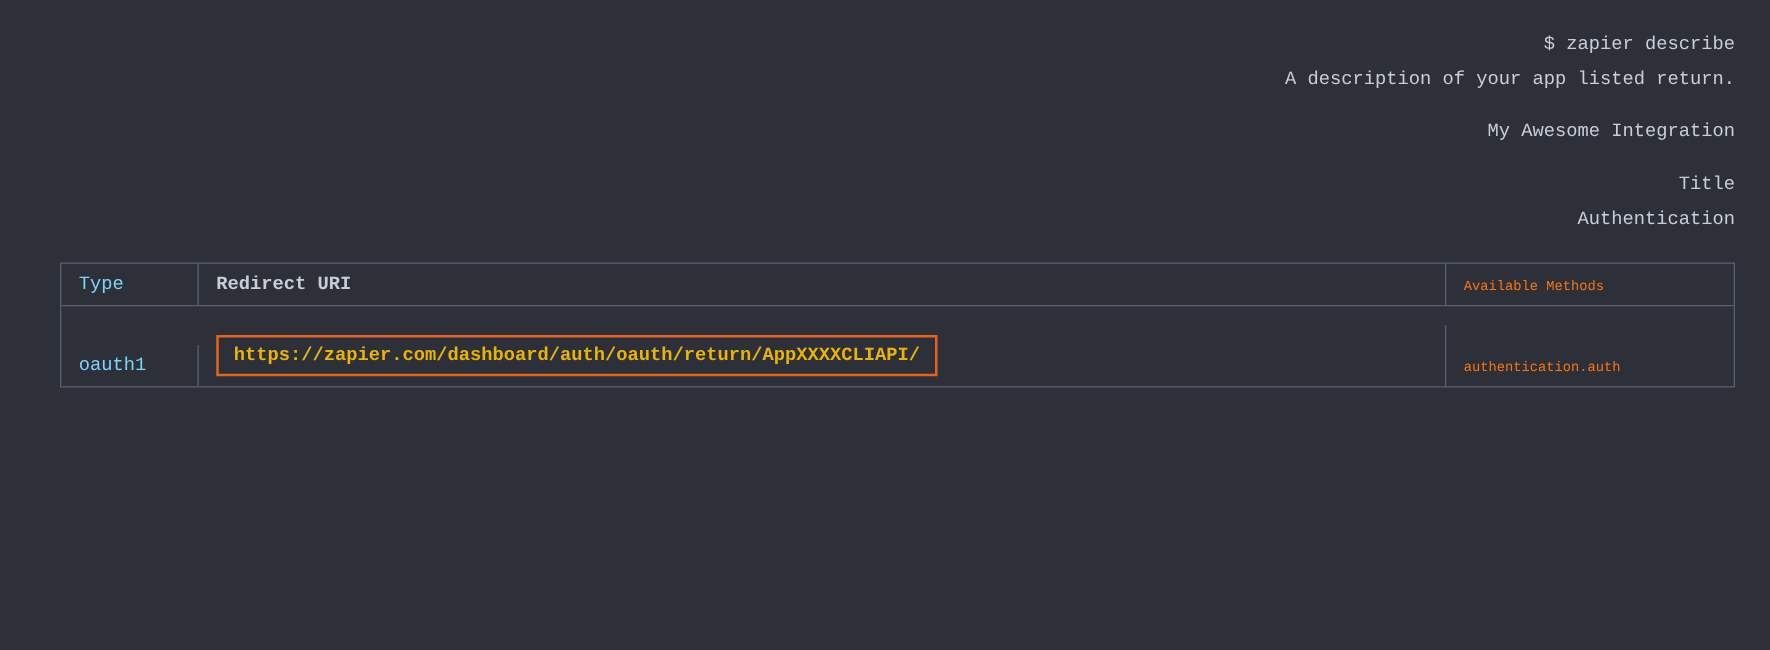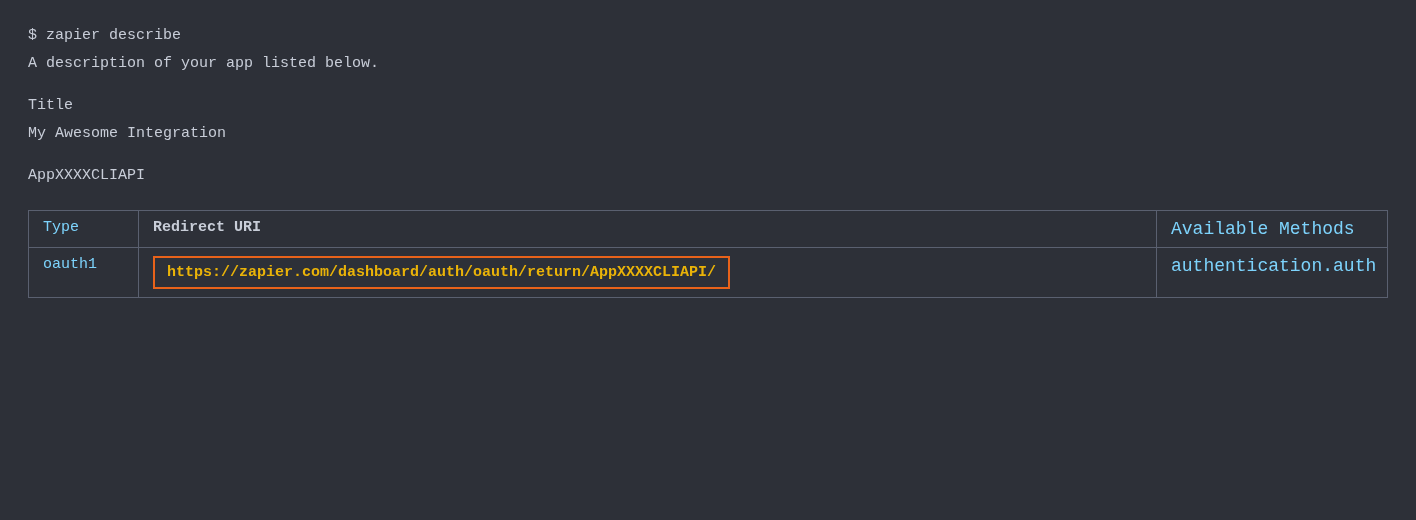--- a/index.html
+++ b/index.html
@@ -1,18 +1,19 @@
 <!DOCTYPE html>
 <html><head>
   <meta charset="utf-8">
   <style>
     * {
       margin: 0;
       padding: 0;
       box-sizing: border-box;
+      align-items: flex-end;
     }
 
     body {
       width: 1416px;
       height: 520px;
       background-color: #2d3038;
       font-family: 'Courier New', Courier, monospace;
       color: #d4d8e0;
       overflow: hidden;
     }
@@ -68,20 +69,21 @@
       min-width: 1340px;
     }
 
     .table-header-row {
       display: flex;
       border-bottom: 1px solid #5a6070;
     }
 
     .table-data-row {
       display: flex;
+      margin-top: 15px;
     }
 
     .col-type {
       width: 110px;
       min-width: 110px;
       padding: 8px 14px;
       border-right: 1px solid #5a6070;
       font-size: 15px;
       color: #7dd3fc;
     }
@@ -92,45 +94,45 @@
       border-right: 1px solid #5a6070;
       font-size: 15px;
       color: #c8cdd8;
       font-weight: bold;
     }
 
     .col-methods {
       width: 230px;
       min-width: 230px;
       padding: 8px 14px;
-      font-size: 18px;
-      color: #7dd3fc;
+      font-size: 11px;
+      color: #f97316;
     }
 
     .redirect-highlighted {
       border: 2px solid #e8621a;
       padding: 6px 12px;
       display: inline-block;
       color: #eab308;
     }
   </style>
 </head>
 <body>
 
 <div class="terminal">
 
   <div class="line command">$ zapier describe</div>
 
-  <div class="line description">A description of your app listed below.</div>
+  <div class="line description">A description of your app listed return.</div>
+
+  <div class="line value">My Awesome Integration</div>
 
   <div class="line label">Title</div>
 
-  <div class="line value">My Awesome Integration</div>
-
-  <div class="section-label">AppXXXXCLIAPI</div>
+  <div class="section-label">Authentication</div>
 
   <div class="table-container">
     <div class="table-header-row">
       <div class="col-type">Type</div>
       <div class="col-redirect">Redirect URI</div>
       <div class="col-methods">Available Methods</div>
     </div>
     <div class="table-data-row">
       <div class="col-type">oauth1</div>
       <div class="col-redirect">

